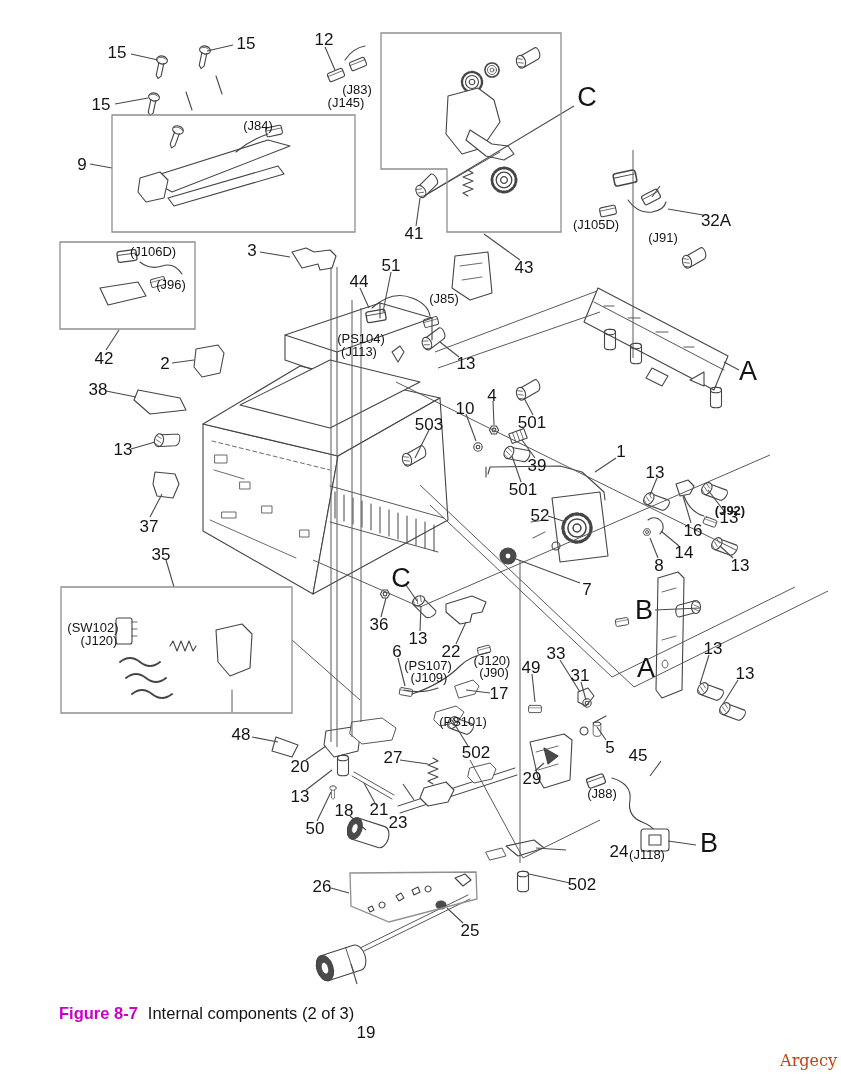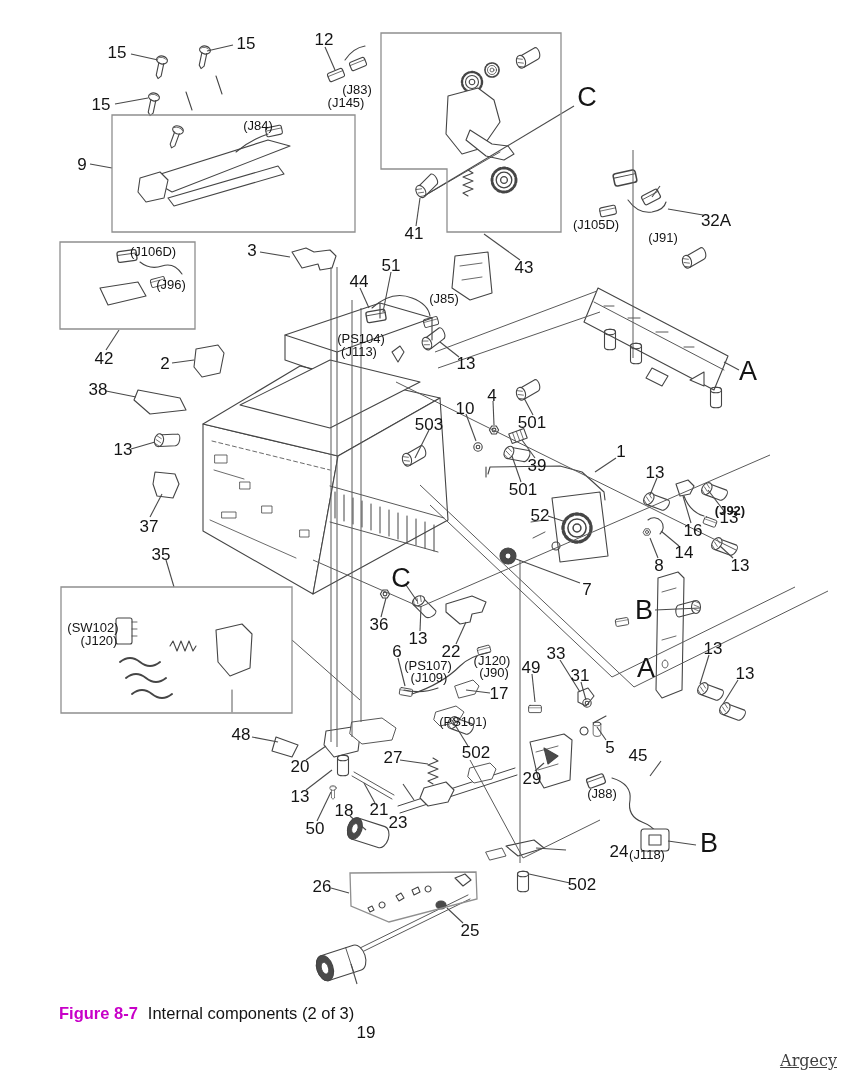--- a/index.html
+++ b/index.html
@@ -414,14 +414,14 @@
       <div class="callout L" style="left: 709px; top: 843px;">B</div>
       <div class="callout n" style="left: 322px; top: 886px;">26</div>
       <div class="callout n" style="left: 470px; top: 930px;">25</div>
       <div class="callout n" style="left: 366px; top: 992px; margin-top: 40px;">19</div>
     </div>
 
   <div class="caption">
     <span class="cap-label" style="color: rgb(200, 0, 200);">Figure 8-7</span><span class="cap-text">Internal components (2 of 3)</span>
   </div>
 
-  <div class="watermark" style="color: #404040; text-decoration: underline;">Argecy</div>
+  <div class="watermark" style="color: #c2410c;">Argecy</div>
 </div>
 
 </body></html>

